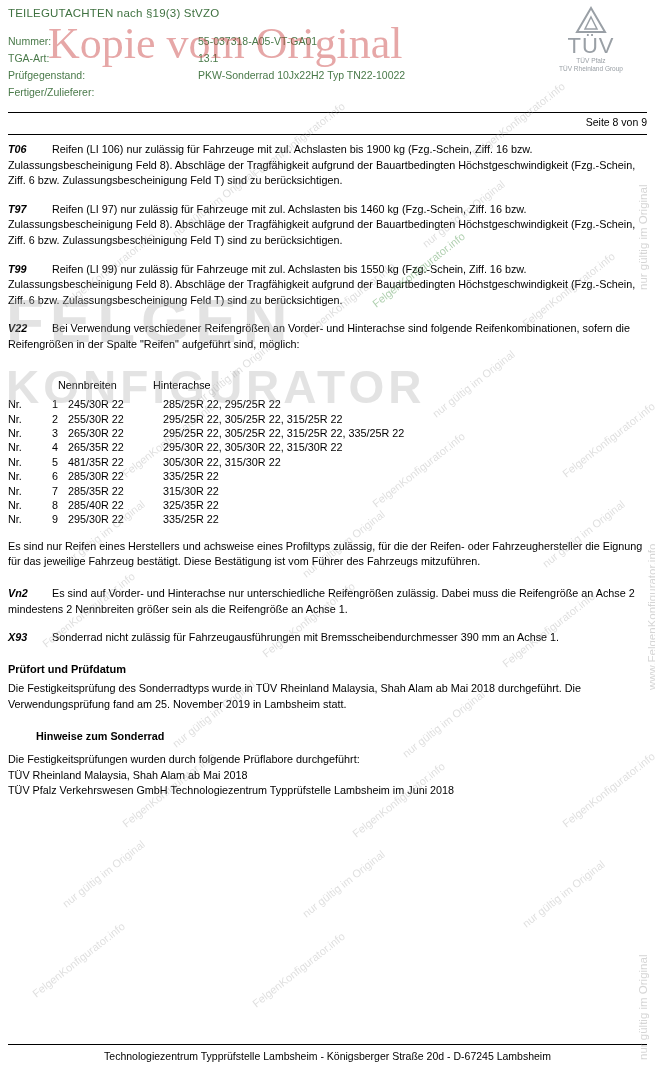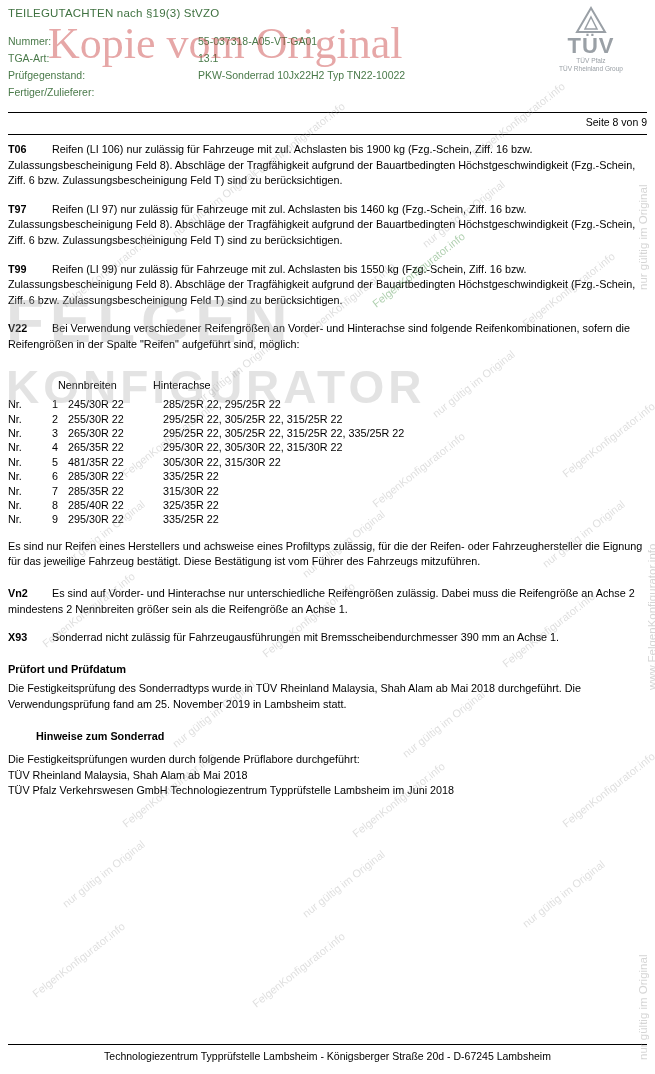--- a/index.html
+++ b/index.html
@@ -67,21 +67,21 @@
   }
   .tuv-logo .tri {
     width: 100%;
     height: 30px;
     display: flex;
     align-items: center;
     justify-content: center;
   }
   .tuv-logo .tuv-word {
     font-size: 22px;
-    font-weight: bold;
+    font-weight: normal;
     letter-spacing: 1px;
     color: #9aa0a6;
     line-height: 22px;
   }
   .tuv-logo .tuv-sub {
     font-size: 6.5px;
     line-height: 8px;
     color: #9aa0a6;
   }
 
@@ -115,20 +115,21 @@
     font-size: 10.8px;
     line-height: 15.6px;
   }
 
   .blk { margin-bottom: 13px; position: relative; }
   .blk .code {
     font-weight: bold;
     display: inline-block;
     width: 44px;
     vertical-align: top;
+    font-style: italic;
   }
   .blk .para {
     display: inline;
   }
 
   .tbl-head {
     margin-top: 4px;
     margin-bottom: 4px;
     font-size: 10.8px;
   }

